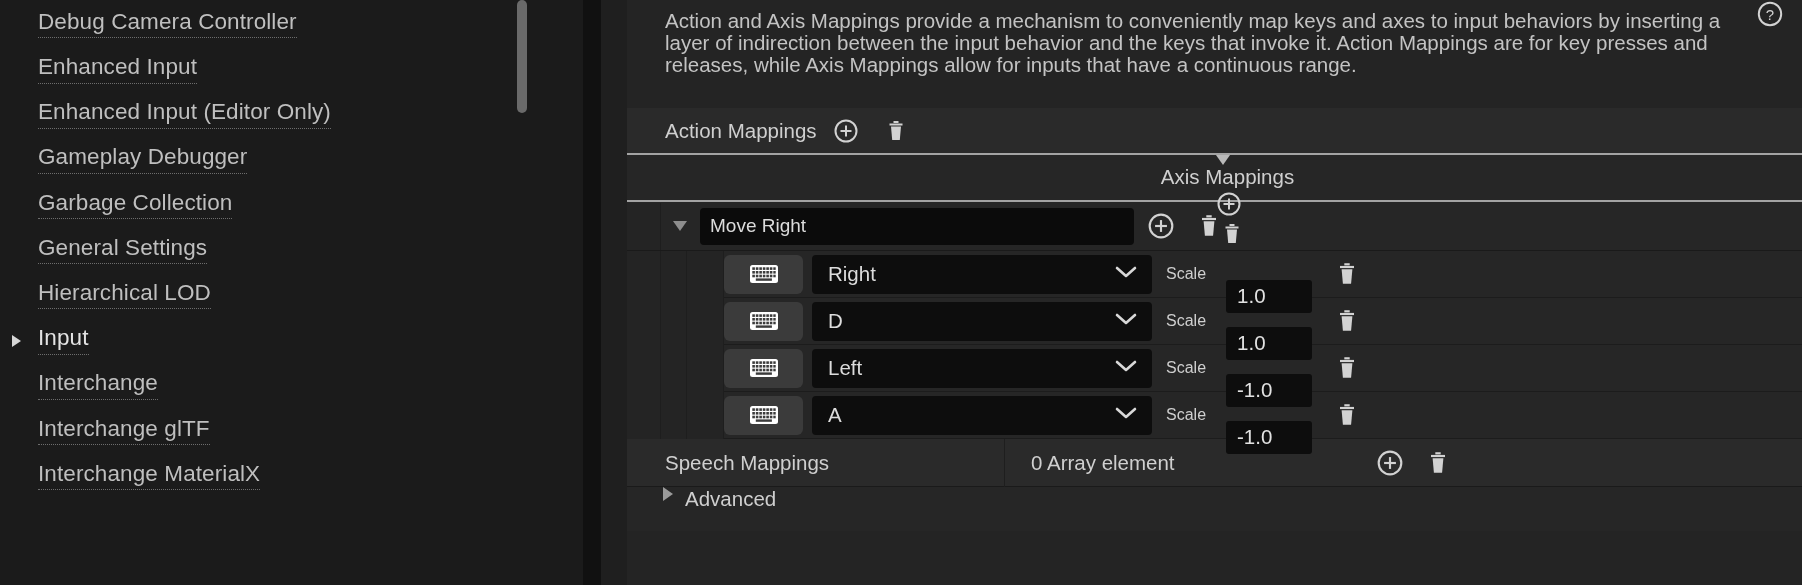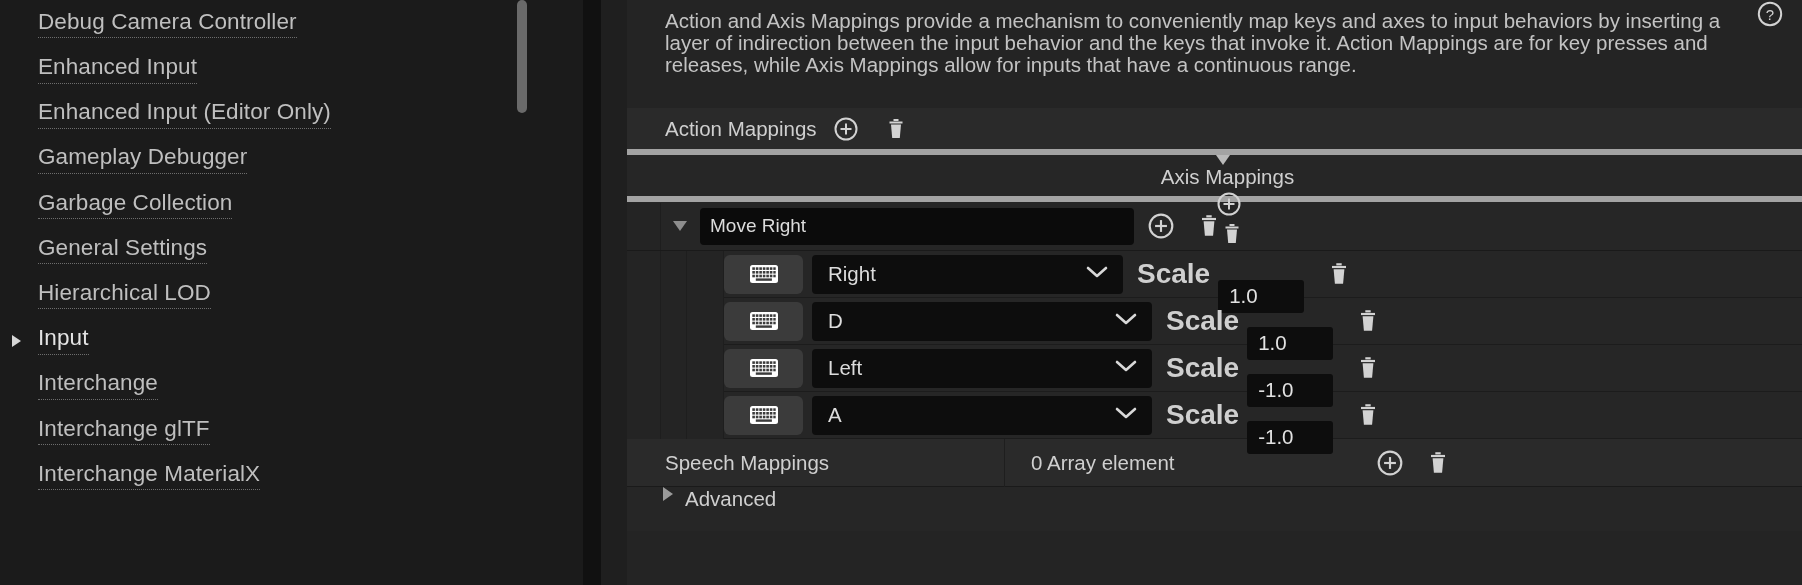--- a/index.html
+++ b/index.html
@@ -87,21 +87,21 @@
     right: 18px; top: 0px;
     width: 28px; height: 28px;
   }
 
   
   .prop-row {
     height: 47px;
     display: flex;
     align-items: center;
     background: #2a2a2a;
-    border-bottom: 6px solid #a3a3a3;
+    border-bottom: 2px solid #a3a3a3;
   }
   .prop-row.darker { background: #262626; flex-direction: column; }
 
   .indent-cell {
     height: 47px;
     border-right: 1px solid #1e1e1e;
     flex: 0 0 auto;
     background: #242424;
   }
 
@@ -180,25 +180,24 @@
     padding: 0 14px 0 16px;
     flex: 0 0 auto;
     position: relative;
   }
   .combo .combo-text {
     font-size: 20.5px;
     color: #dcdcdc;
     flex: 1 1 auto;
   }
   .scale-label {
-    font-size: 28px;
+    font-size: 16px;
     color: #cfcfcf;
-    margin: 0 8px 0 14px;
-    flex: 0 0 auto;
-    font-weight: bold;
+    margin: 0 20px 0 14px;
+    flex: 0 0 auto;
   }
   .num-field {
     width: 86px; height: 33px;
     background: #0d0d0d;
     border-radius: 3px;
     display: flex;
     align-items: center;
     padding-left: 11px;
     font-size: 20.5px;
     color: #e2e2e2;
@@ -385,21 +384,21 @@
                 <rect x="6.8" y="11.7" width="2.6" height="2.6"></rect>
                 <rect x="10.3" y="11.7" width="2.6" height="2.6"></rect>
                 <rect x="13.8" y="11.7" width="2.6" height="2.6"></rect>
                 <rect x="17.3" y="11.7" width="2.6" height="2.6"></rect>
                 <rect x="20.8" y="11.7" width="2.6" height="2.6"></rect>
                 <rect x="24.3" y="11.7" width="2.4" height="2.6"></rect>
                 <rect x="6.8" y="15.4" width="16.1" height="2.4"></rect>
               </g>
             </svg>
           </span>
-          <span class="combo" style="width:311px;margin-left:9px;">
+          <span class="combo" style="width:340px;margin-left:9px;">
             <span class="combo-text">Right</span>
             <span><svg width="24" height="16" viewBox="0 0 24 16">
                 <path d="M3 4 L12 12 L21 4" fill="none" stroke="#d8d8d8" stroke-width="2.6" stroke-linecap="round" stroke-linejoin="round"></path>
               </svg></span>
           </span>
           <span class="scale-label">Scale</span>
           <span class="num-field">1.0</span>
           <span class="icon-btn" style="margin-left:20px;">
             <svg width="28" height="28" viewBox="0 0 26 26">
               <rect x="6.5" y="5.5" width="13" height="2" fill="#d2d2d2"></rect>

